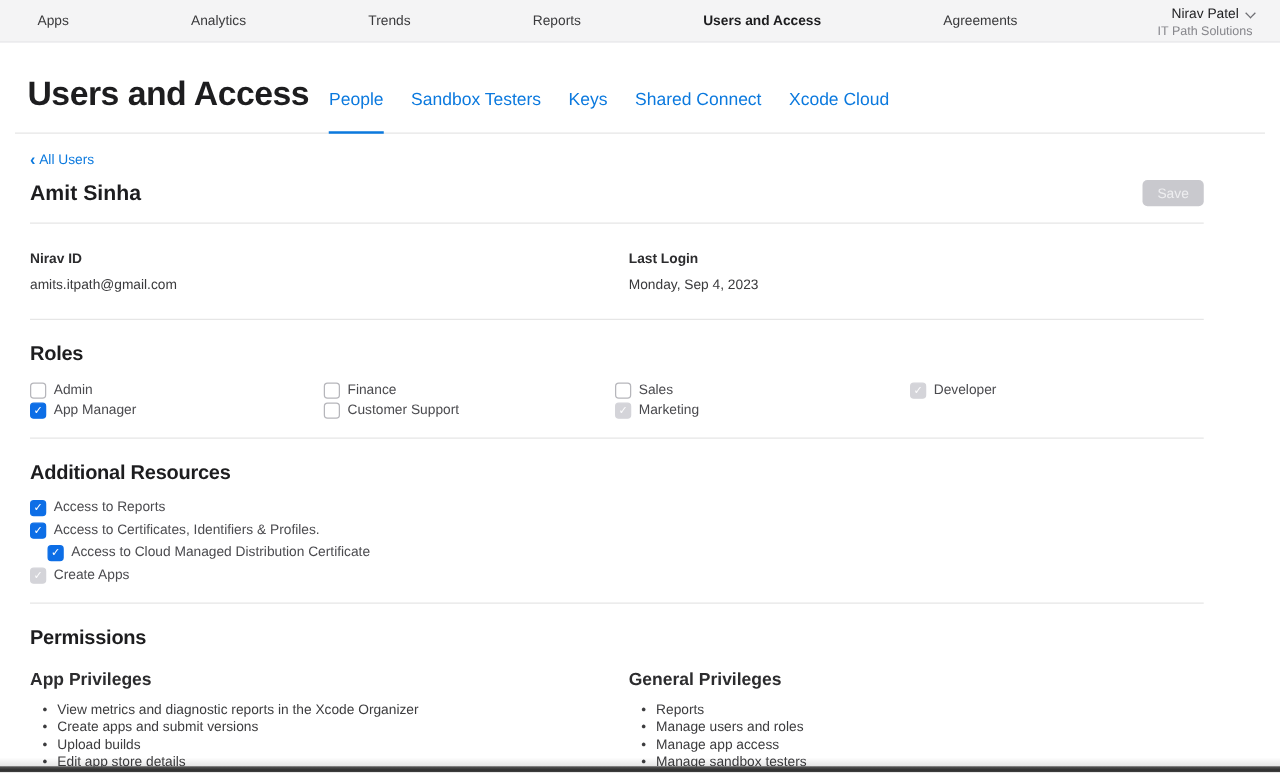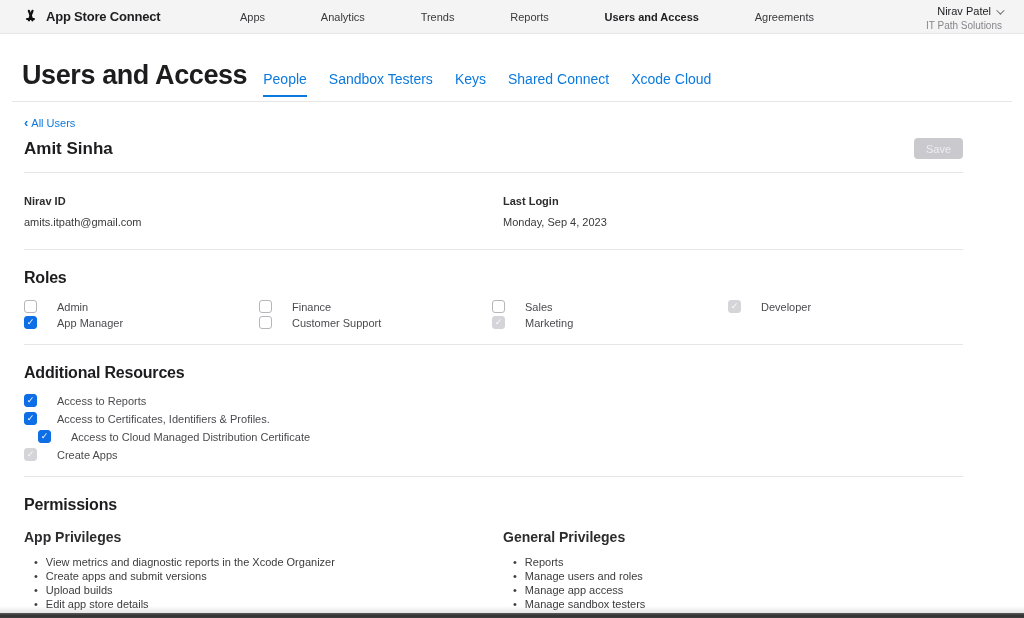--- a/index.html
+++ b/index.html
@@ -19,21 +19,21 @@
   .nav-user-name { font-size:11px; color:#1d1d1f; display:inline-flex; align-items:center; gap:5px; cursor:pointer; }
   .chev-down { width:6px; height:6px; border-right:1.5px solid #6e6e73; border-bottom:1.5px solid #6e6e73;
                transform:rotate(45deg) translateY(-2px); display:inline-block; }
   .nav-user-org { font-size:10px; color:#86868b; }
 
   
   .title-row { margin:0 12px; padding:26px 10px 10px 10px; display:flex; align-items:baseline;
                border-bottom:1px solid var(--divider,#e6e6e6); }
   .page-title { font-size:27px; font-weight:700; letter-spacing:-0.4px; }
   .tabs { display:flex; align-items:baseline; gap:22px; margin-left:16px; }
-  .tab { font-size:14px; color:var(--link,#0b79de); cursor:pointer; position:relative; padding-bottom:8px; margin-bottom:-11px; }
+  .tab { font-size:14px; color:var(--link,#0b79de); cursor:pointer; position:relative; padding-bottom:18px; margin-bottom:-11px; }
   .tab.active { border-bottom:2px solid var(--link,#0b79de); }
 
   .content { margin:0 37px 0 24px; width:939px; }
 
   
   .breadcrumb { margin-top:15px; font-size:11px; color:var(--link,#0b79de); display:inline-flex; align-items:center; gap:3px; cursor:pointer; }
   .crumb-chev { font-size:13px; font-weight:700; line-height:10px; }
   .name-row { display:flex; justify-content:space-between; align-items:center; margin-top:7px; padding-bottom:13px;
               border-bottom:1px solid var(--divider,#e6e6e6); }
   .user-name { font-size:17px; font-weight:700; }
@@ -45,21 +45,21 @@
                border-bottom:1px solid var(--divider,#e6e6e6); }
   .info-label { font-size:11px; font-weight:700; color:#2c2c2e; }
   .info-value { font-size:11px; color:#3a3a3c; margin-top:9px; }
 
   
   .section { padding-top:19px; border-bottom:1px solid var(--divider,#e6e6e6); }
   .section:last-of-type { border-bottom:none; }
   .section-title { font-size:16px; font-weight:700; letter-spacing:-0.2px; }
 
   
-  .cb-row { display:flex; align-items:center; gap:20px; margin-bottom:3px; }
+  .cb-row { display:flex; align-items:flex-start; gap:6px; margin-bottom:3px; }
   .cb { width:13px; height:13px; border-radius:3px; border:1px solid #b6b6bb; background:#fff; flex:none;
         display:flex; align-items:center; justify-content:center; cursor:pointer; }
   .cb.checked { background:var(--cb-blue,#0d6ee6); border-color:var(--cb-blue,#0d6ee6); }
   .cb.checked::after { content:"✓"; color:#fff; font-size:9px; font-weight:700; line-height:1; }
   .cb.disabled { background:#ededf0; border-color:#d5d5da; cursor:default; }
   .cb.disabled.checked { background:#d4d4d9; border-color:#d4d4d9; }
   .cb.disabled.checked::after { color:#fcfcfd; }
   .cb-label { font-size:11px; color:#4b4b4f; }
 
   .roles-grid { display:grid; grid-template-columns:235px 233px 236px auto; margin-top:13px; padding-bottom:12px; }
@@ -80,32 +80,20 @@
                 background:linear-gradient(to bottom, rgba(0,0,0,0), rgba(0,0,0,0.10)); }
   .shade-dark { position:absolute; left:0; right:0; bottom:0; height:5px;
                 background:linear-gradient(to bottom,#5a5a5a,#2e2e2e 60%,#454545); }
 </style>
 </head>
 <body>
 
 <div class="screen">
 
   <div class="topnav">
-    <div class="brand">
-      <span style="display:inline-flex;">
-        <svg width="17" height="17" viewBox="0 0 18 18">
-          <g fill="#111">
-            <rect x="8" y="1.5" width="2.4" height="13" rx="1.2" transform="rotate(21 9.2 8)"></rect>
-            <rect x="8" y="1.5" width="2.4" height="13" rx="1.2" transform="rotate(-21 9.2 8)"></rect>
-            <rect x="4.2" y="10.6" width="9.6" height="2.2" rx="1.1"></rect>
-          </g>
-        </svg>
-      </span>
-      <span class="brand-name">App Store Connect</span>
-    </div>
     <div class="nav-items" id="nav-items">
         <span class="nav-item">Apps</span>
         <span class="nav-item">Analytics</span>
         <span class="nav-item">Trends</span>
         <span class="nav-item">Reports</span>
         <span class="nav-item active">Users and Access</span>
         <span class="nav-item">Agreements</span>
       </div>
     <div class="nav-user">
       <span class="nav-user-name">

